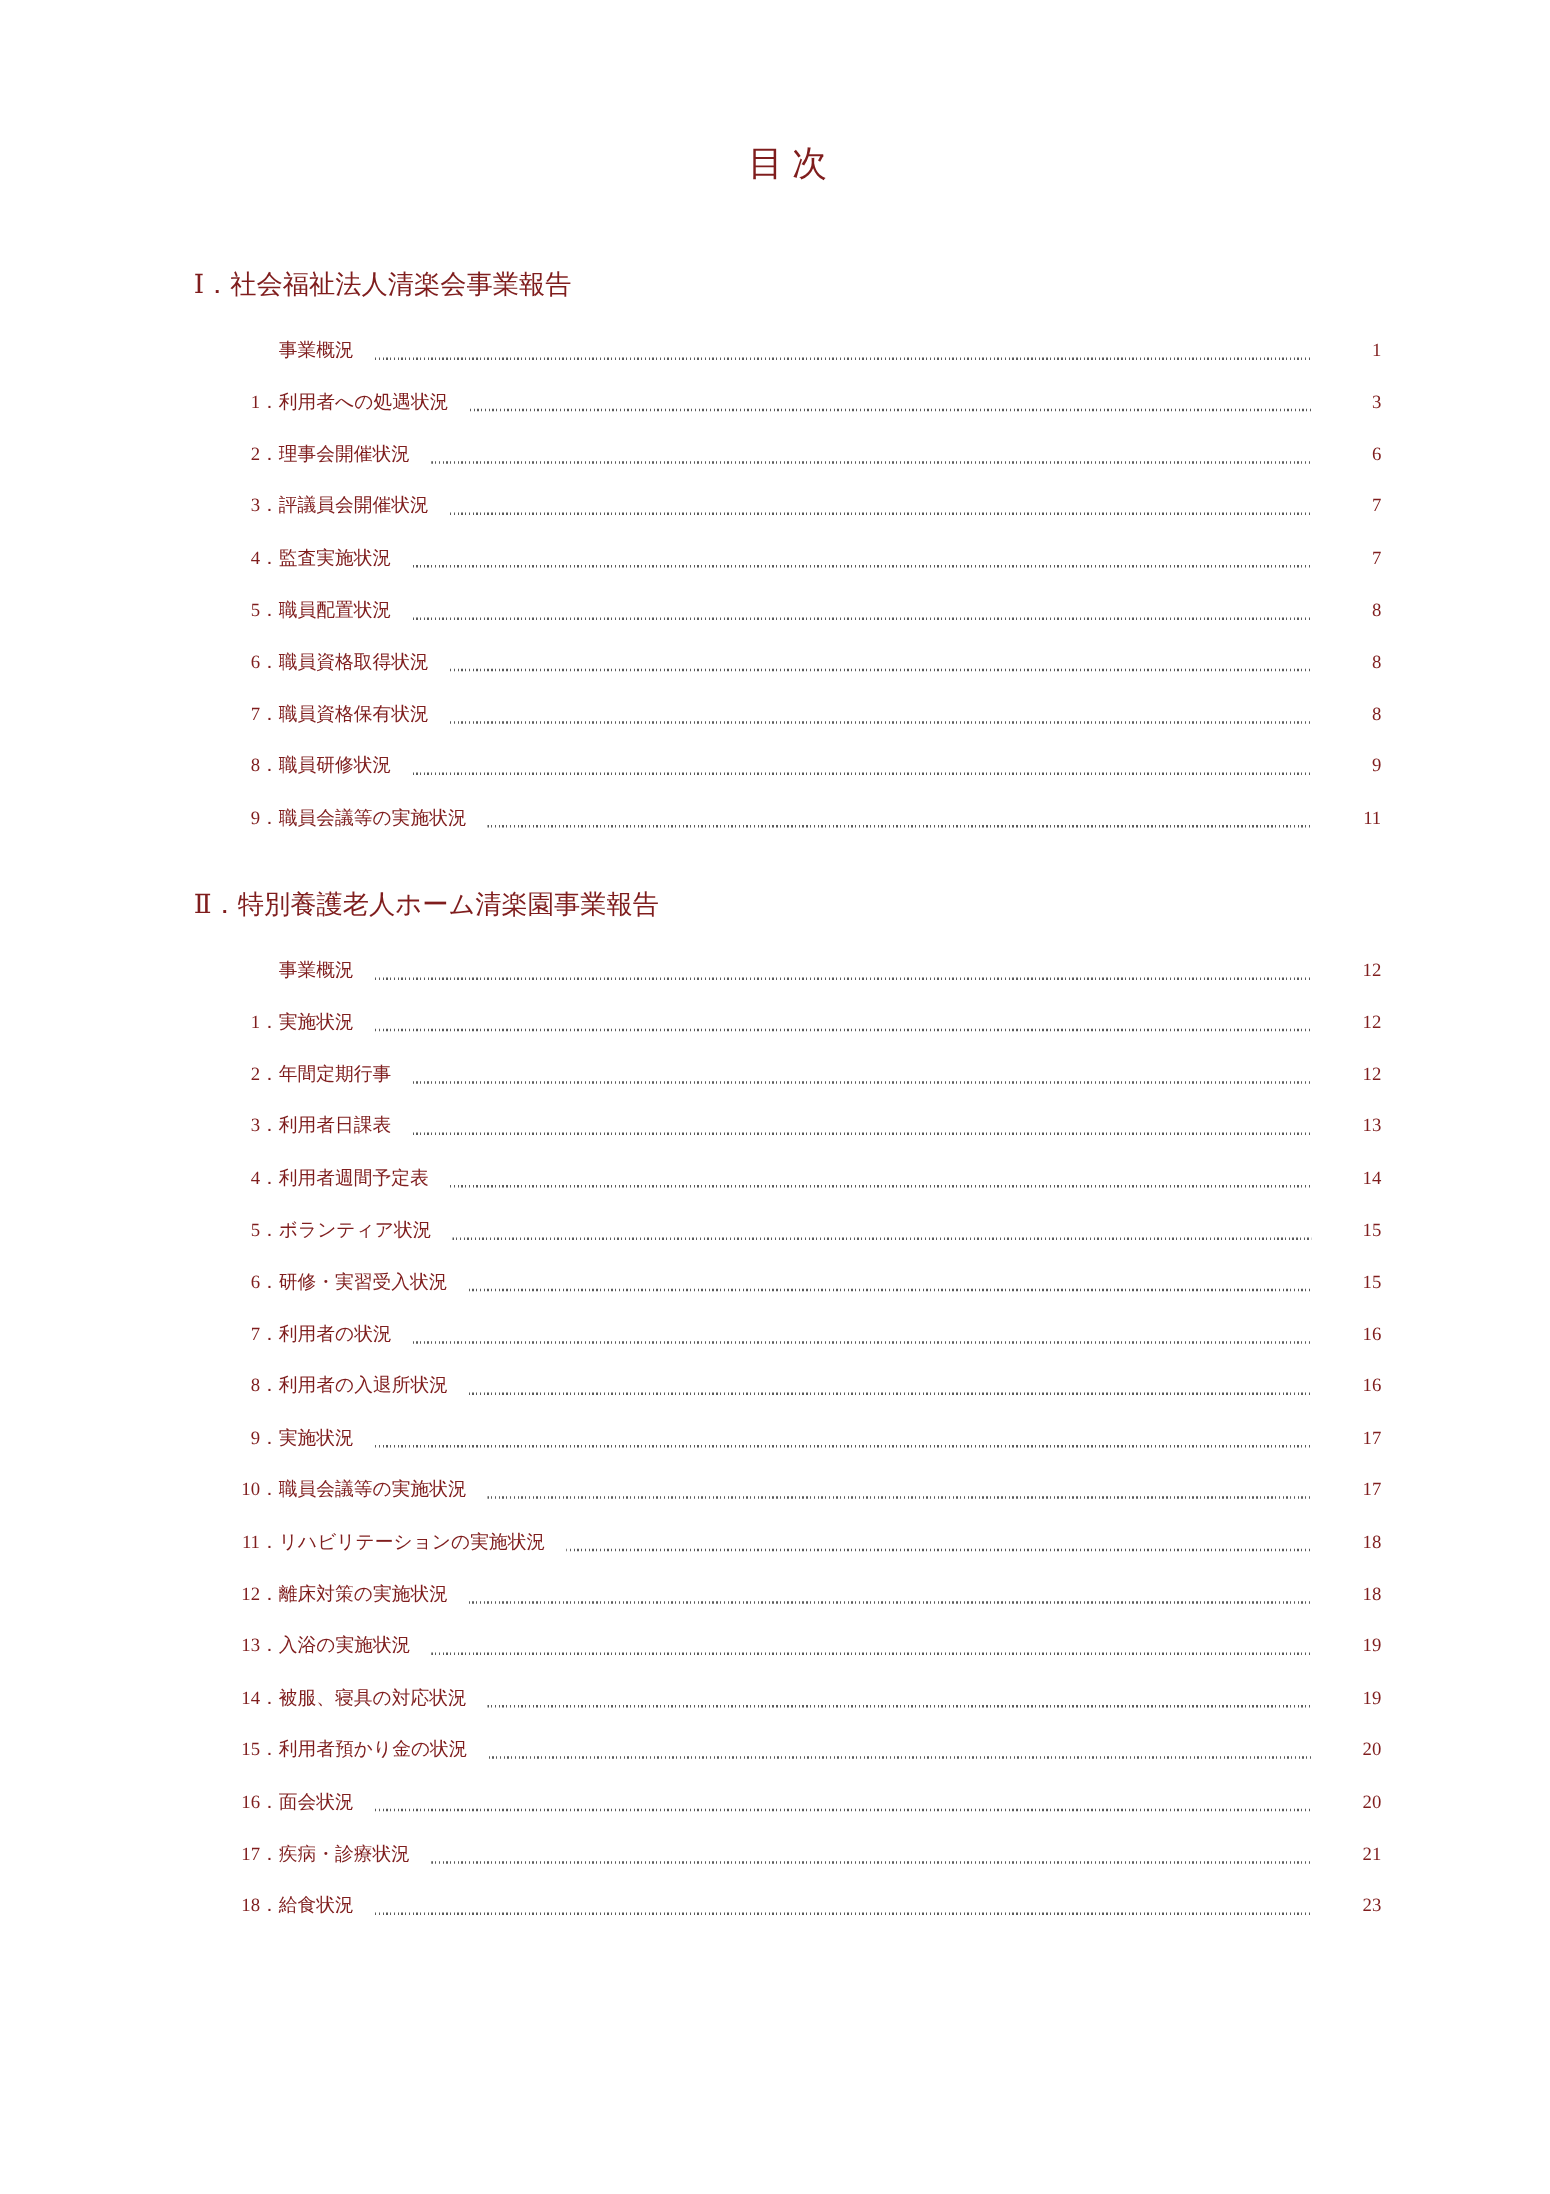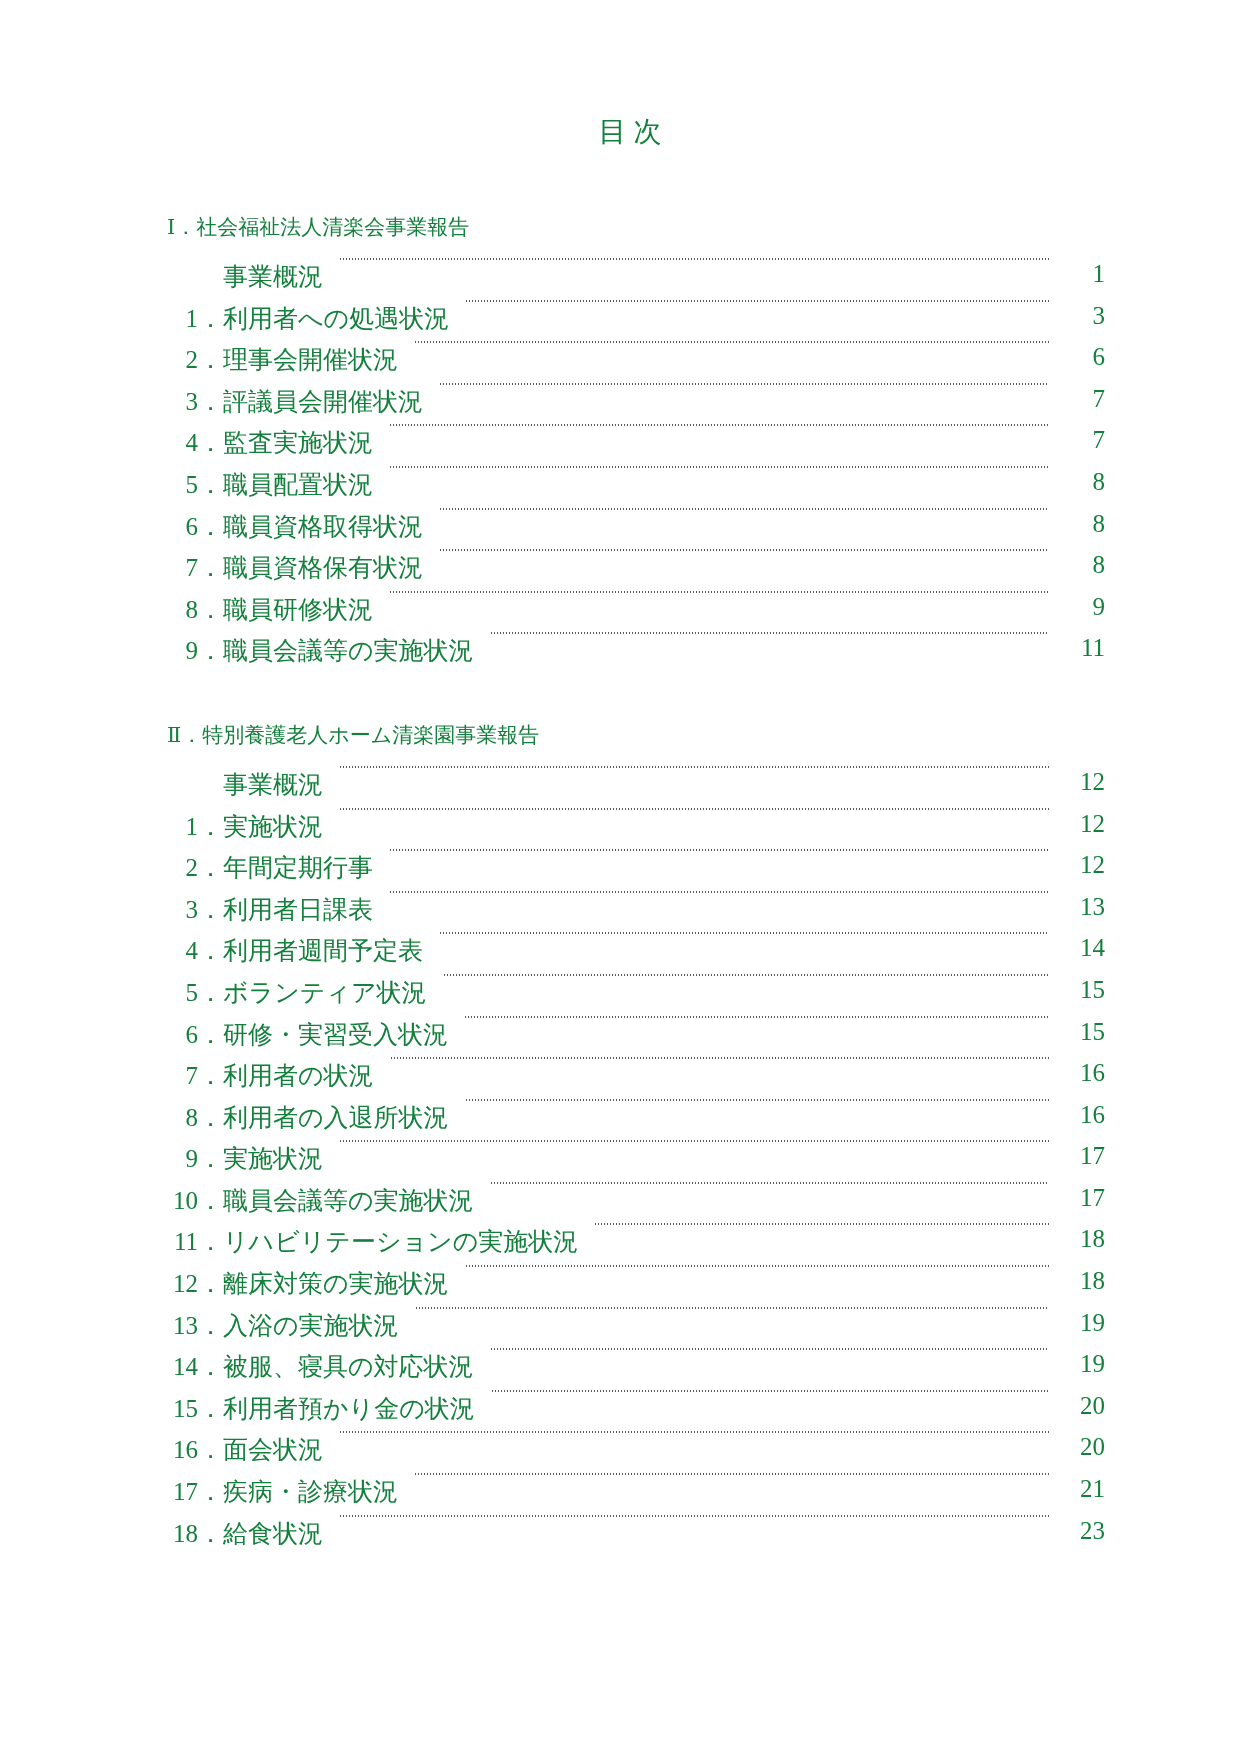--- a/index.html
+++ b/index.html
@@ -2,47 +2,47 @@
 <html lang="ja"><head>
 <meta charset="utf-8">
 <style>
   html,body{margin:0;padding:0;background:#ffffff;}
   body{width:1240px;height:1755px;position:relative;}
   .page{
     box-sizing:border-box;
     width:1240px;height:1755px;
     padding:112px 135px 0 155px;
     font-family:"Liberation Serif","DejaVu Serif",serif;
-    color:#15803d;
+    color:#7f1d1d;
     background:#ffffff;
   }
   .doc-title{
     margin:0 0 54px 0;
     height:40px;line-height:40px;
     text-align:center;
     font-size:28px;
     font-weight:500;
     letter-spacing:7px;
     text-indent:7px; 
   }
   .toc-section{margin:0;}
   .toc-section + .toc-section{margin-top:38px;}
   .section-heading{
     font-size:21px;
     height:42px;line-height:42px;
     font-weight:400;
-    margin:12px;
+    margin:0;
     white-space:nowrap;
   }
   ul.toc-list{list-style:none;margin:0;padding:0;}
   li.toc-row{
     display:flex;
-    align-items:flex-start;
+    align-items:flex-end;
     height:41.6px;
-    font-size:25px;
+    font-size:15px;
     white-space:nowrap;
   }
   .toc-num{
     width:68px;
     flex:0 0 68px;
     text-align:right;
   }
   .toc-label{
     flex:0 0 auto;
   }

